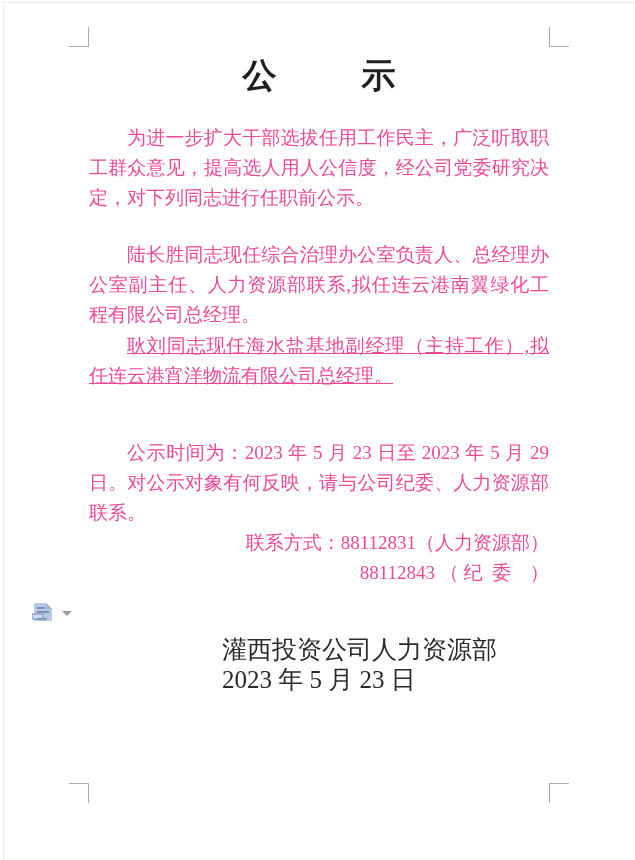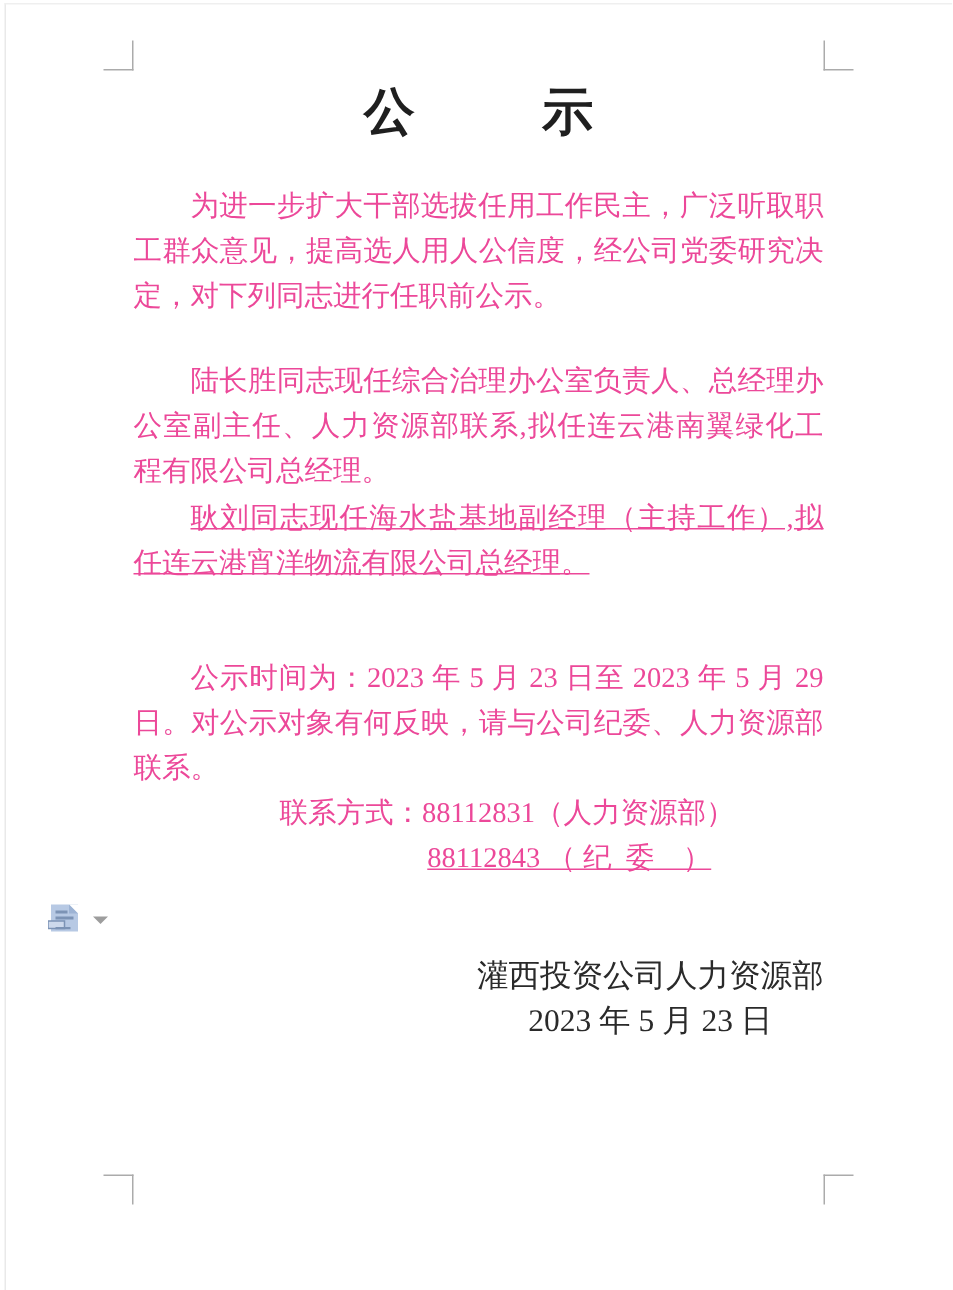--- a/index.html
+++ b/index.html
@@ -54,31 +54,31 @@
     font-size: 19px;
     line-height: 30px;
     text-align: justify;
     text-indent: 2em;
     color: #ec4899;
   }
   .p-intro   { margin-top: 26px; }
   .p-lu      { margin-top: 27px; }
   .p-geng    { margin-top: 1px; text-decoration: underline; }
   .p-period  { margin-top: 47px; }
-  .p-contact { margin-top: 0; text-align: center; }
-  .p-jiwei   { margin-top: 0; text-align: center; text-indent: 0; padding-left: 121px; white-space: pre; text-decoration: underline; }
+  .p-contact { margin-top: 0; text-align: right; }
+  .p-jiwei   { margin-top: 0; text-align: right; text-indent: 0; padding-left: 121px; white-space: pre; }
 
   .signature {
     margin-top: 47px;
     margin-left: auto;
+    margin-right: 52px;
     width: fit-content;
     display: flex;
     flex-direction: column;
-    align-items: center;
-    font-size: 21px;
+    font-size: 25px;
     line-height: 30px;
     color: #2a2a2a;
   }
 
   
   .paste-btn {
     position: absolute;
     left: 32px; top: 602px;
     display: flex;
     align-items: center;

